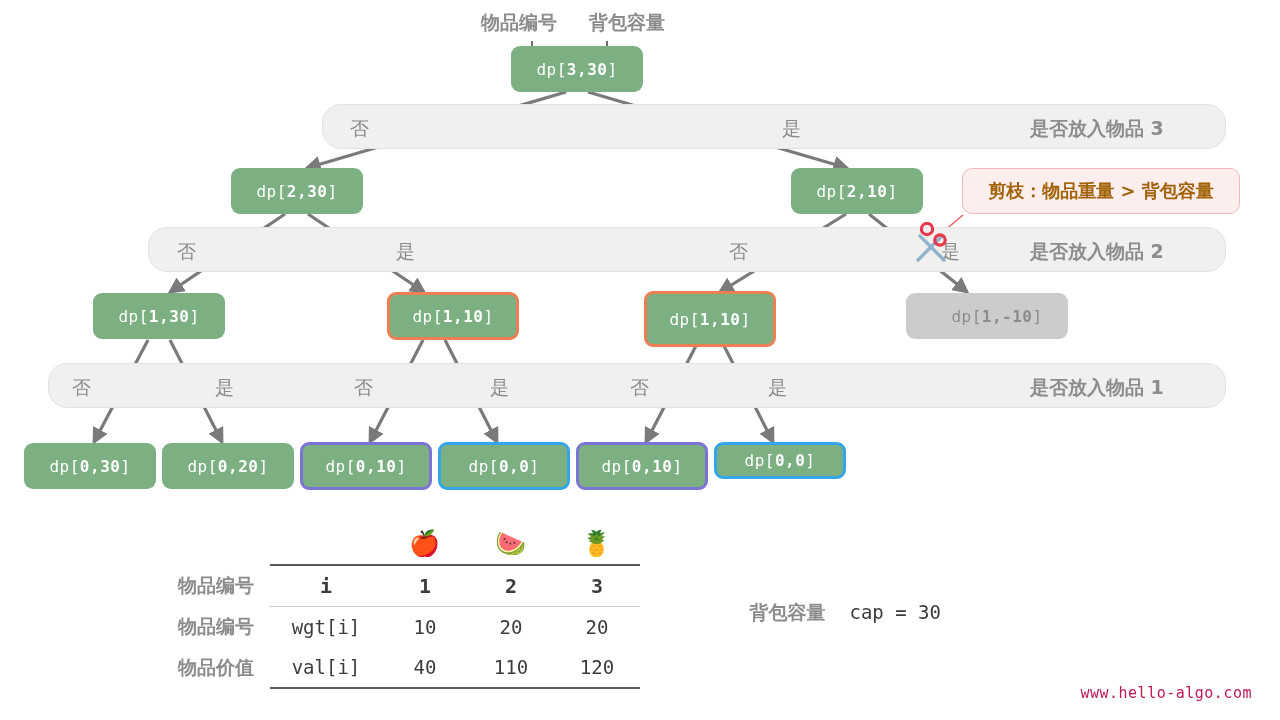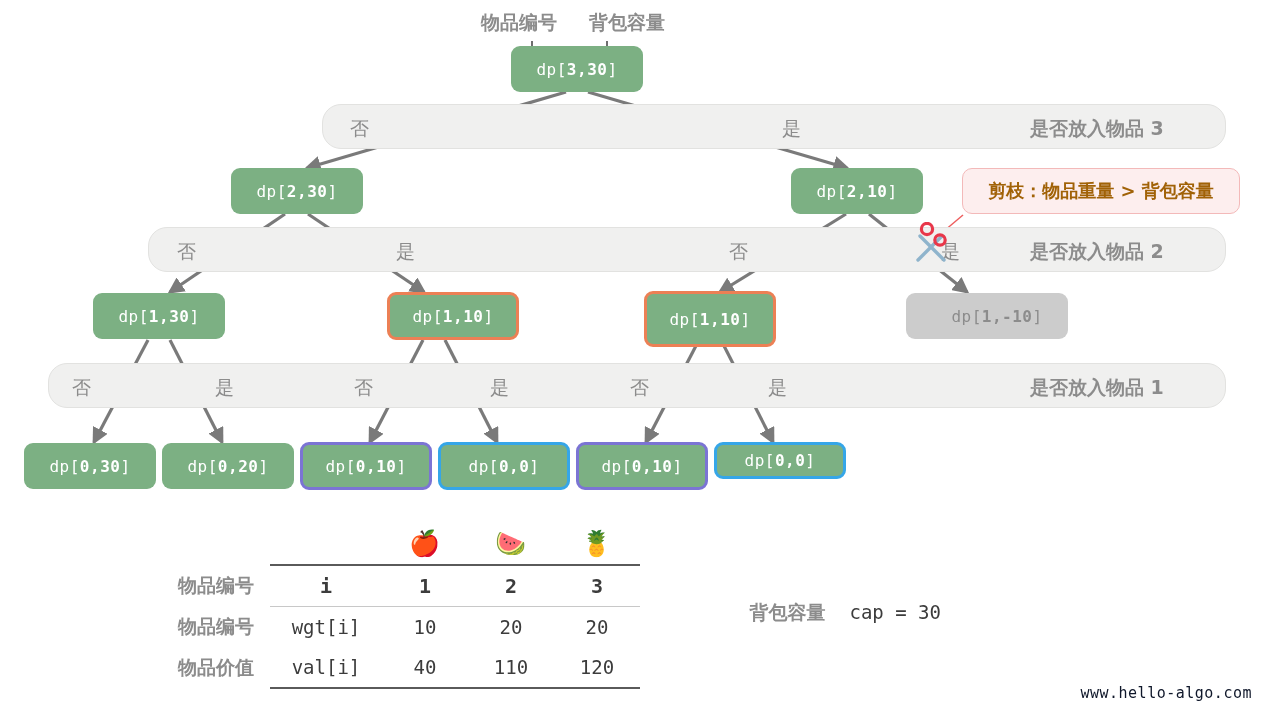--- a/index.html
+++ b/index.html
@@ -84,21 +84,21 @@
 
   .cap-note{
     position:absolute;color:#8c8c8c;font-size:19px;font-weight:700;
     font-family:"DejaVu Sans","Liberation Sans",sans-serif;white-space:pre;
   }
   .cap-note .m{
     font-family:"DejaVu Sans Mono","Liberation Mono",monospace;
     color:#3c3c3c;font-weight:400;
   }
   .watermark{
-    position:absolute;right:28px;bottom:18px;color:#0f172a;font-size:15px;
+    position:absolute;right:28px;bottom:18px;color:#be185d;font-size:15px;
     font-family:"DejaVu Sans Mono","Liberation Mono",monospace;
     letter-spacing:.5px;
   }
   .scissors{position:absolute;z-index:5;}
 </style>
 </head>
 <body>
 
 <div class="stage">
 

